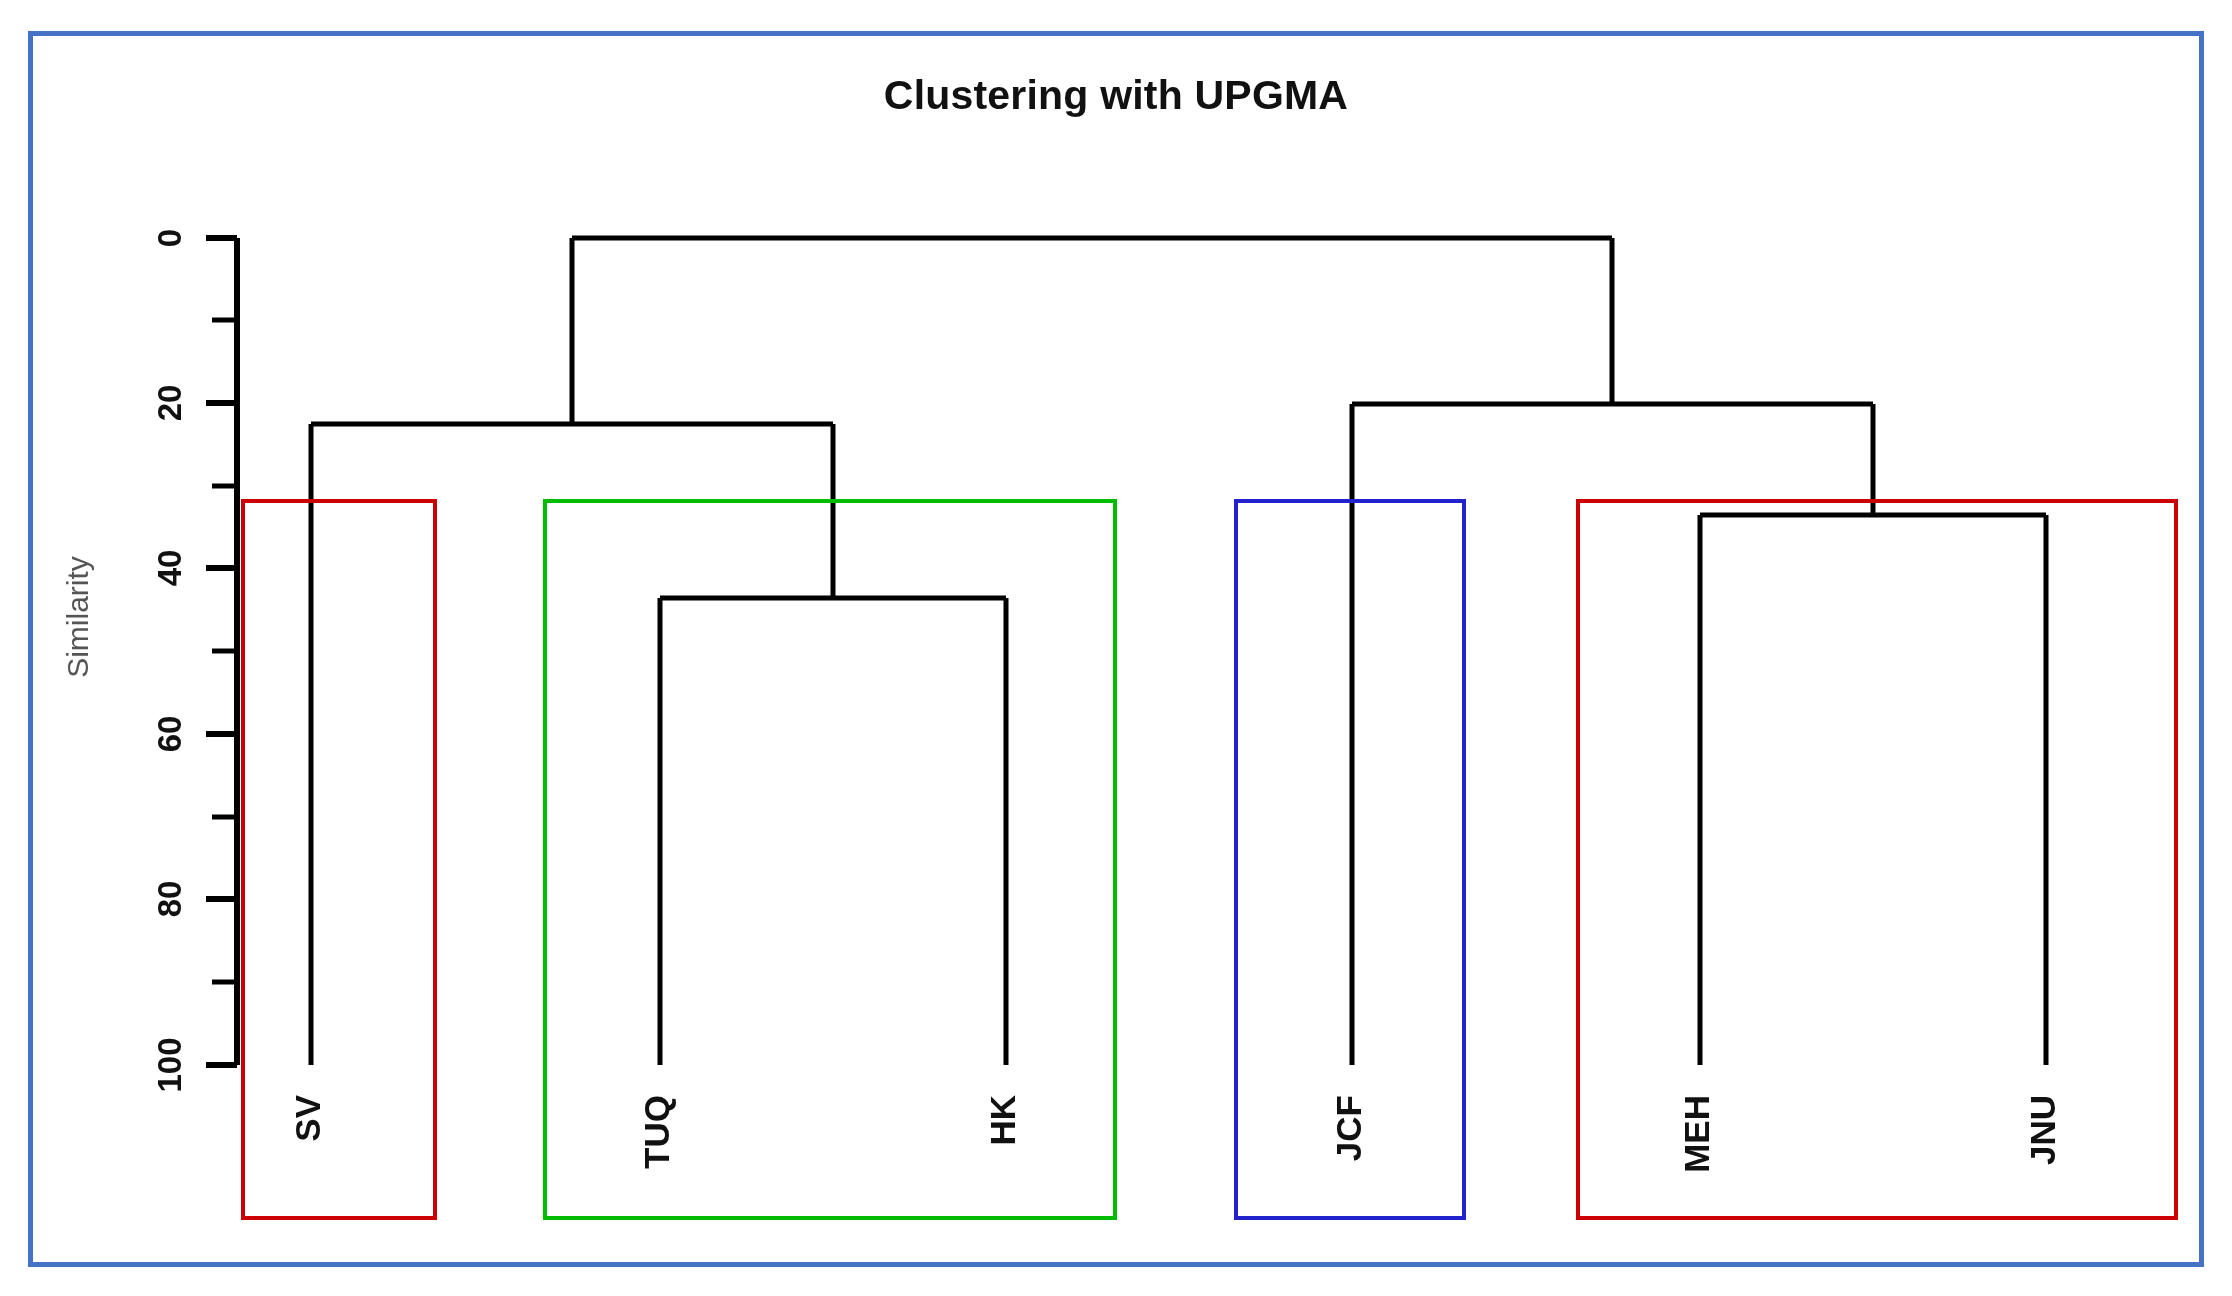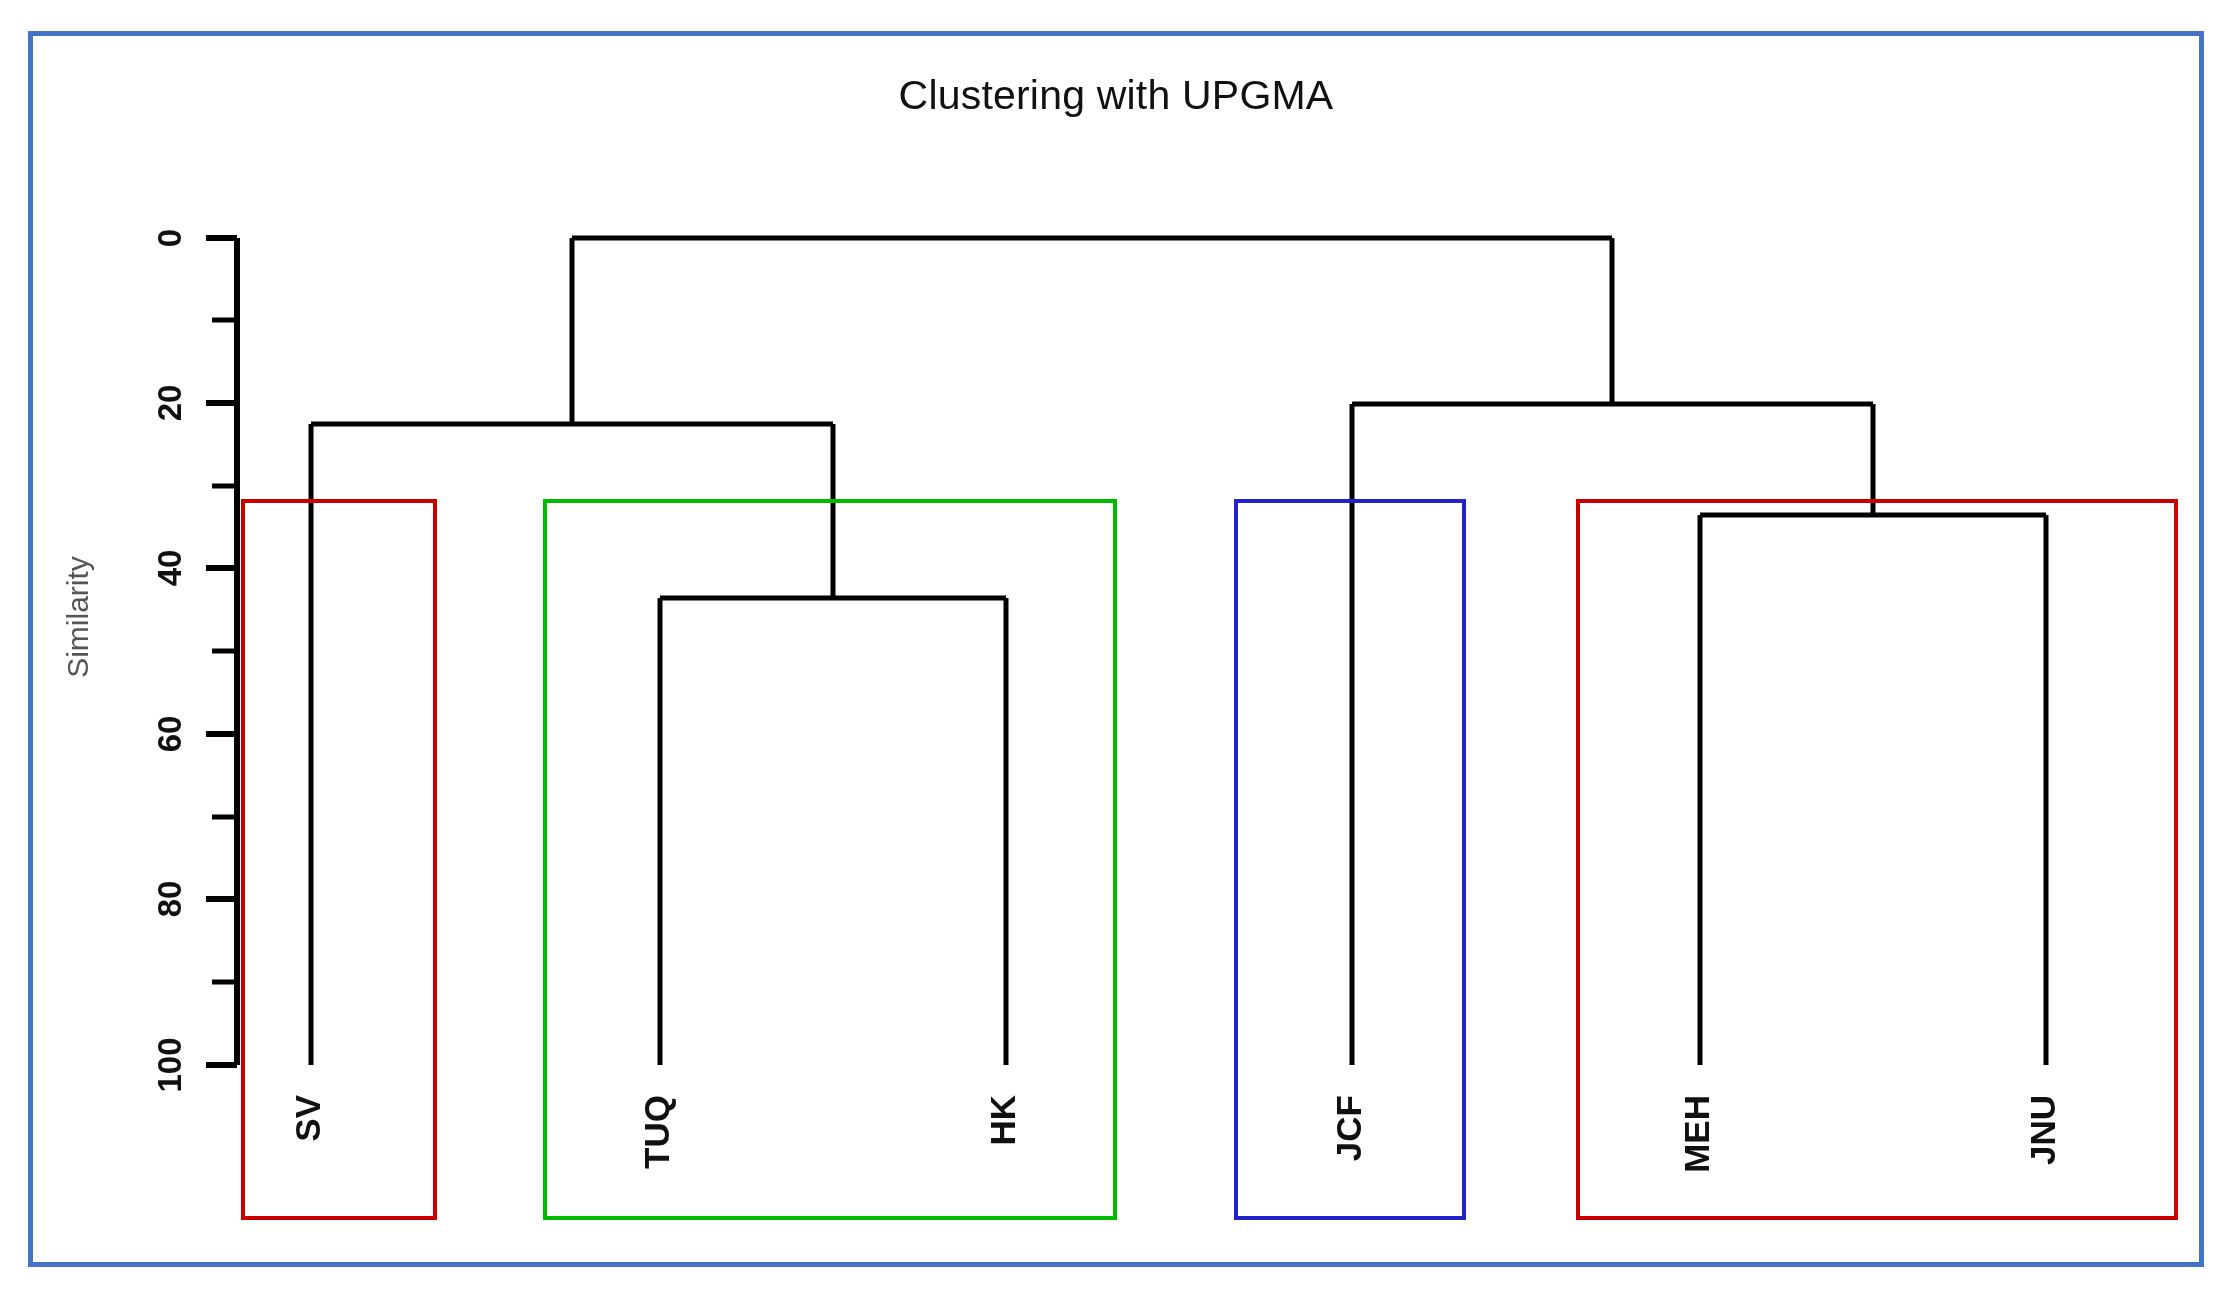--- a/index.html
+++ b/index.html
@@ -6,21 +6,21 @@
   body{width:2232px;height:1296px;font-family:"Liberation Sans",sans-serif;overflow:hidden;}
 
   #page{position:relative;width:2232px;height:1296px;background:#ffffff;box-sizing:border-box;}
 
   
   #frame{position:absolute;left:28px;top:31px;width:2176px;height:1236px;
          border:5px solid #4472c4;box-sizing:border-box;background:#ffffff;}
 
   
   #title{position:absolute;left:0;top:72px;width:2232px;text-align:center;
-         font-size:41px;font-weight:normal;color:#111111;letter-spacing:.2px;}
+         font-size:41px;font-weight:bold;color:#111111;letter-spacing:.2px;}
 
   
   #ylabel{position:absolute;left:-42px;top:600px;width:240px;text-align:center;
           font-size:30px;color:#555555;transform:rotate(-90deg);transform-origin:50% 50%;}
 
   
   #plot{position:absolute;left:0;top:0;width:2232px;height:1296px;}
 
   .tick-label{font-size:33px;font-weight:bold;fill:#111111;font-family:"Liberation Sans",sans-serif;}
   .leaf-label{font-size:35px;font-weight:bold;fill:#111111;font-family:"Liberation Sans",sans-serif;}

